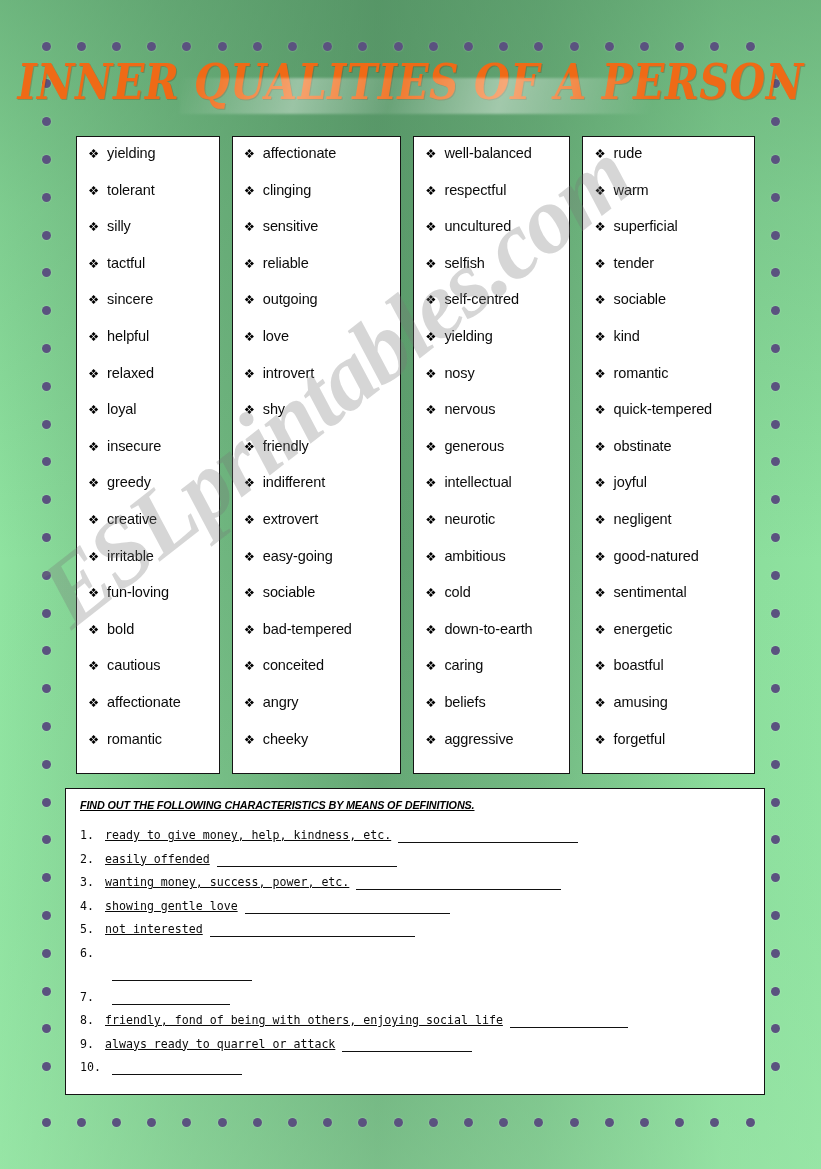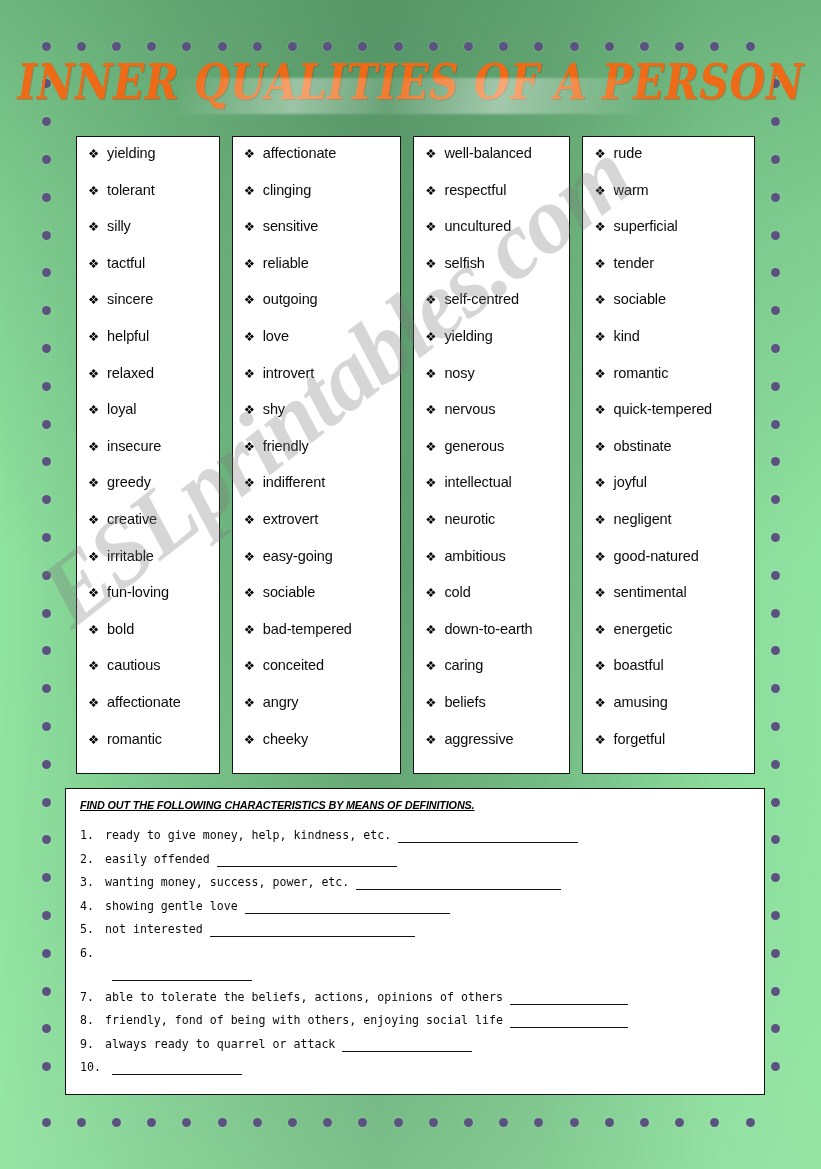--- a/index.html
+++ b/index.html
@@ -164,21 +164,21 @@
     font-size: 11.6px;
     color: #0a0a0a;
     margin-bottom: 8.5px;
     line-height: 15px;
     white-space: nowrap;
   }
   .ex-num {
     width: 25px;
     flex: none;
   }
-  .ex-text { flex: none; }
+  .ex-text { flex: none; text-decoration: underline; }
   .ex-blank {
     display: inline-block;
     border-bottom: 1.3px solid #111;
     height: 11px;
     margin-left: 7px;
     flex: none;
   }
   .ex-row.indent .ex-num { visibility: hidden; }
 
   
@@ -633,21 +633,20 @@
         <div class="ex-row">
           <span class="ex-num">6.</span>
         </div>
         <div class="ex-row indent">
           <span class="ex-num"></span>
           <span class="ex-text"></span>
           <span class="ex-blank" style="width: 140px;"></span>
         </div>
         <div class="ex-row">
           <span class="ex-num">7.</span>
-          <span class="ex-text">able to tolerate the beliefs, actions, opinions of others</span>
           <span class="ex-blank" style="width: 118px;"></span>
         </div>
         <div class="ex-row">
           <span class="ex-num">8.</span>
           <span class="ex-text">friendly, fond of being with others, enjoying social life</span>
           <span class="ex-blank" style="width: 118px;"></span>
         </div>
         <div class="ex-row">
           <span class="ex-num">9.</span>
           <span class="ex-text">always ready to quarrel or attack</span>

